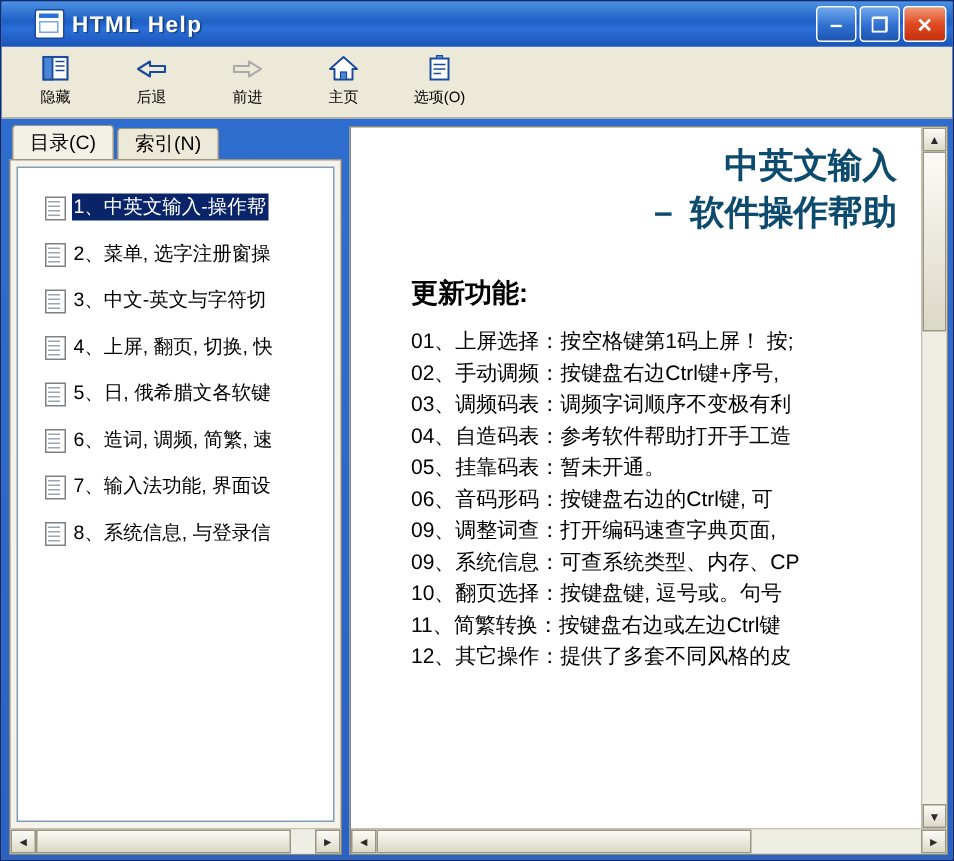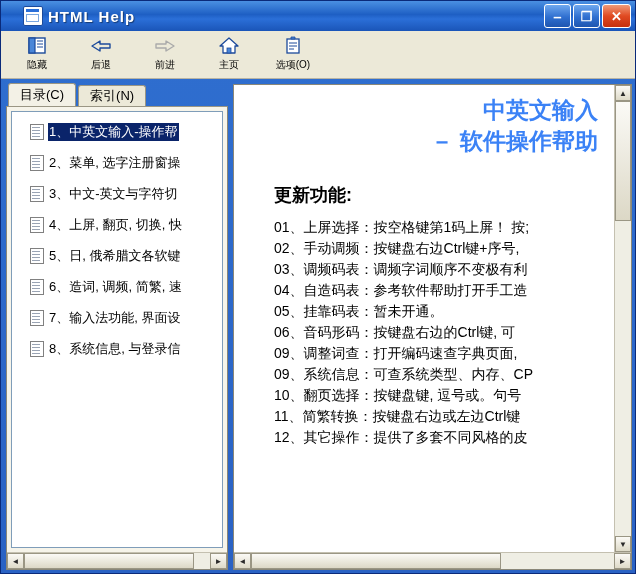--- a/index.html
+++ b/index.html
@@ -194,21 +194,21 @@
     border: 1px solid #7f9db9;
     overflow: hidden;
     position: relative;
     box-sizing: border-box;
   }
   .tree-list {
     padding: 4px 0 0 4px;
   }
   .tree-item {
     display: flex;
-    align-items: center;
+    align-items: flex-end;
     height: 31px;
     font-size: 13px;
     color: #000;
     white-space: nowrap;
     cursor: pointer;
     padding-left: 14px;
     position: relative;
   }
   .tree-item .page-icon {
     width: 12px;
@@ -311,21 +311,21 @@
     display: flex;
     overflow: hidden;
   }
   .doc {
     flex: 1;
     padding: 8px 10px 0 16px;
     overflow: hidden;
     box-sizing: border-box;
   }
   .doc-title {
-    color: #3b82f6;
+    color: #0c4a6e;
     font-size: 23px;
     font-weight: bold;
     text-align: right;
     line-height: 1.35;
     margin: 2px 6px 0 0;
   }
   .doc-title .line2 { display: block; }
   .doc-h2 {
     font-size: 18px;
     font-weight: bold;

